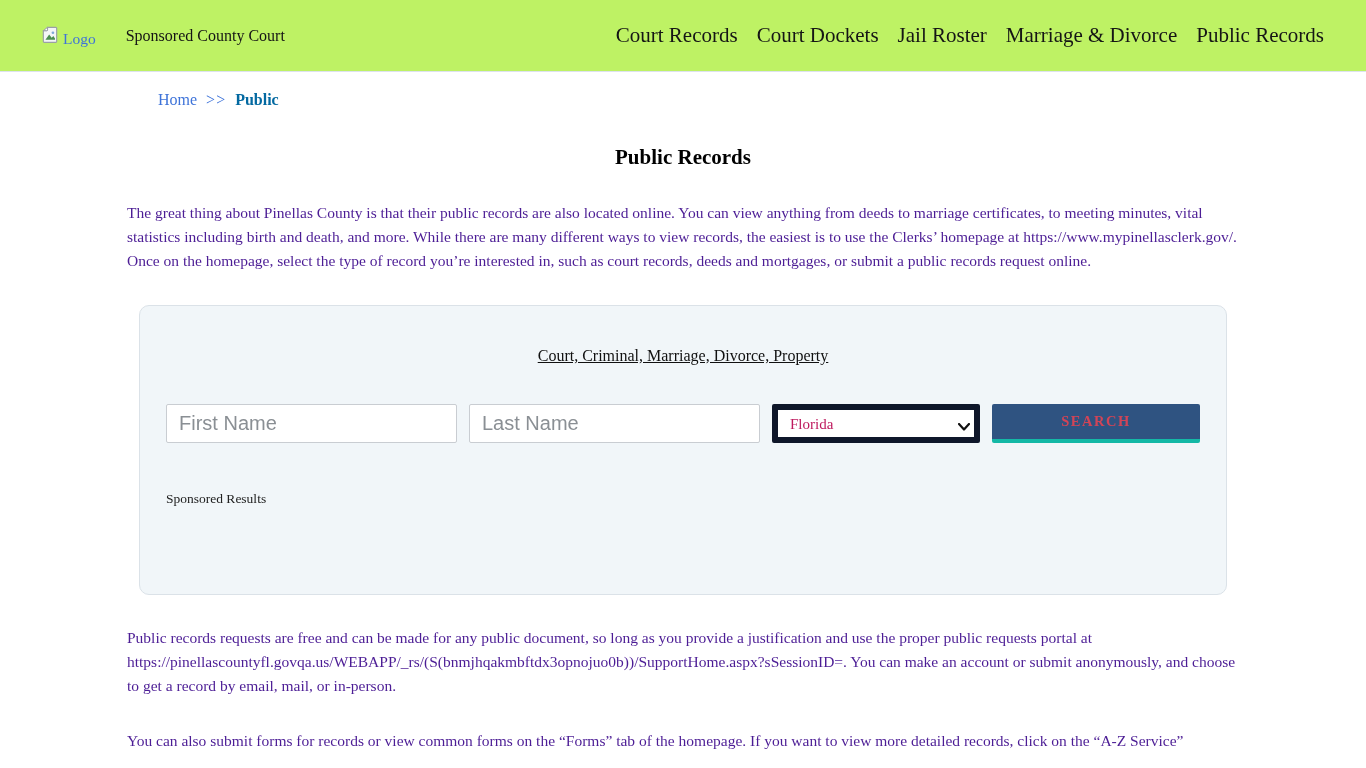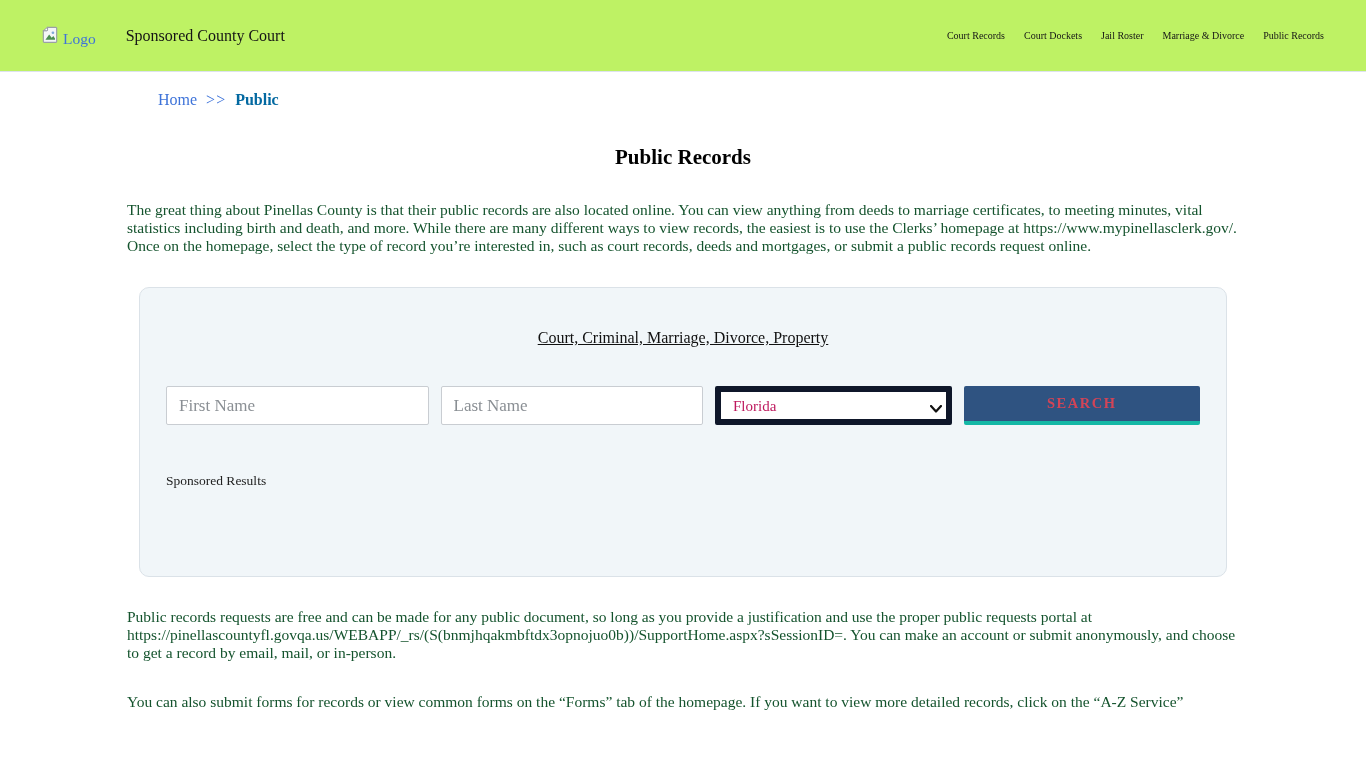--- a/index.html
+++ b/index.html
@@ -14,54 +14,54 @@
     display: flex; align-items: center;
     height: 72px; padding: 0 42px 0 40px;
     background: #bef264;
     border-bottom: 1px solid #dde3ee;
   }
   .logo-wrap { display: flex; align-items: flex-end; gap: 3px; }
   .logo-alt { color: #3e73d9; font-size: 15.5px; }
   .site-title { margin-left: 30px; font-size: 16px; color: #151515; }
   .nav { margin-left: auto; display: flex; gap: 19px; }
   .nav a {
-    color: #151515; text-decoration: none; font-size: 10px; cursor: pointer;
+    color: #151515; text-decoration: none; font-size: 21px; cursor: pointer;
   }
   
   .container { width: 1112px; margin: 0 auto; }
   .breadcrumb {
     margin-top: 19px; padding-left: 31px;
     font-size: 16px; display: flex; align-items: center; gap: 9px;
   }
   .breadcrumb a { color: #3e73d9; text-decoration: none; cursor: pointer; }
   .breadcrumb .sep { color: #3e73d9; letter-spacing: 1px; }
   .breadcrumb .current { color: #0369a1; font-weight: bold; }
   h1.page-title {
     margin-top: 36px; text-align: center;
     font-size: 21px; font-weight: bold; color: #000;
   }
   p.body-text {
-    margin-top: 31px; font-size: 15.5px; line-height: 18px; color: #14532d;
+    margin-top: 31px; font-size: 15.5px; line-height: 24px; color: #4c1d95;
   }
   
   .card {
     margin: 32px 12px 0 12px; width: 1088px; height: 290px;
     background: #f1f6f9;
     border: 1px solid #dbe2e8;
     border-radius: 10px;
     padding: 34px 26px 0 26px;
   }
   .card-title { text-align: center; font-size: 28px; color: #111; font-weight: 400; }
   .card-subtitle { text-align: center; font-size: 16px; margin-top: 7px; color: #111; text-decoration: underline; }
   .controls { display: flex; gap: 12px; margin-top: 39px; }
   .controls > * { flex: 1 1 0; height: 39px; }
   .text-input {
     background: #fff; border: 1px solid #c9cdd2; border-radius: 2px;
-    padding: 11px 12px; font-size: 17px;
-    font-family: Liberation Serif, serif; color: #222;
+    padding: 11px 12px; font-size: 20px;
+    font-family: Liberation Sans, sans-serif; color: #222;
   }
   .text-input::placeholder { color: #8a8f94; }
   .select-wrap { position: relative; }
   .select-wrap select {
     width: 100%; height: 100%; background: #fff;
     border: 6px solid #0f172a; border-radius: 2px;
     padding: 0 28px 0 12px; font-size: 15px;
     font-family: "Liberation Serif", serif; color: #be185d;
     appearance: none; -webkit-appearance: none; cursor: pointer;
   }

